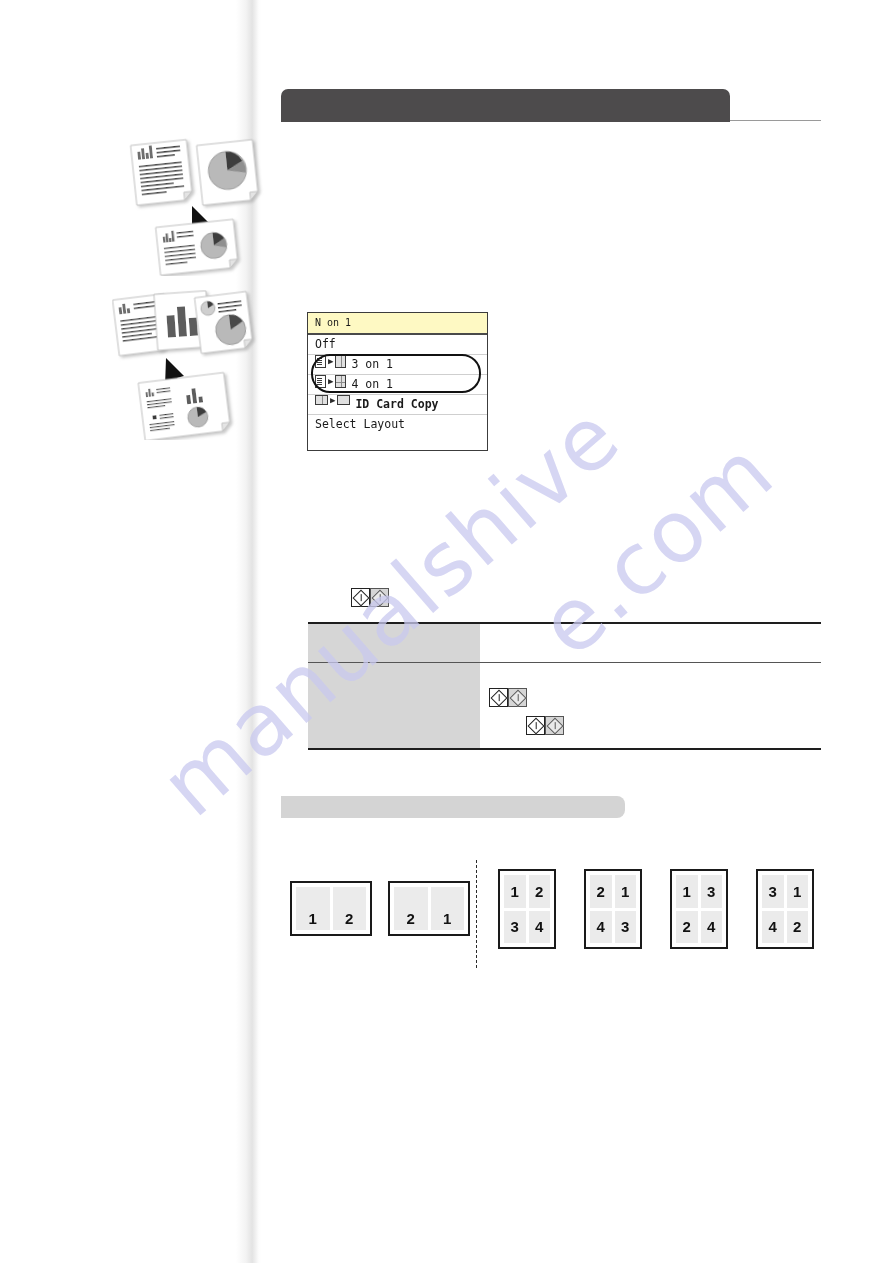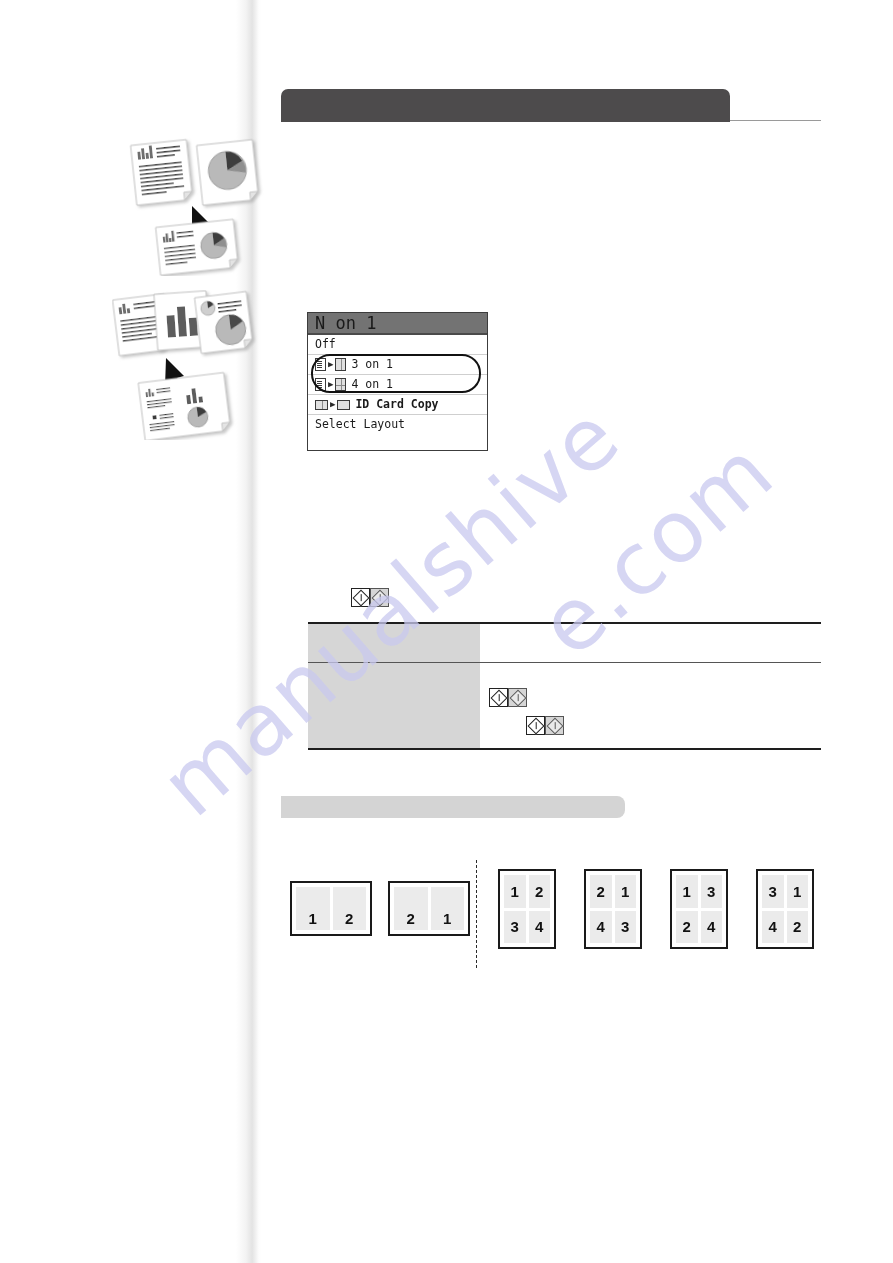--- a/index.html
+++ b/index.html
@@ -54,31 +54,31 @@
   .illus-4on1{left:112px;top:290px;width:160px;height:150px;}
 
   
   .lcd{
     position:absolute;left:307px;top:312px;width:179px;height:137px;
     background:#ffffff;border:1.5px solid #3c3c3c;z-index:6;
     font-family:"DejaVu Sans Mono","Liberation Mono",monospace;
   }
   .lcd-title{
     height:20px;line-height:20px;padding-left:7px;
-    font-size:17px;color:#1a1a1a;
+    font-size:10px;color:#1a1a1a;
     border-bottom:2.5px solid #4a4a4a;
-    background:#737373;
+    background:#fef9c3;
     white-space:nowrap;
   }
   .lcd-list{position:relative;}
   .lcd-row{
     height:19px;line-height:19px;padding-left:7px;
     font-size:11.5px;color:#1a1a1a;white-space:nowrap;
     border-bottom:1px solid #cfcfcf;
-    display:flex;align-items:center;
+    display:flex;align-items:flex-start;
   }
   .lcd-row.norule{border-bottom:none;}
   .lcd-row .lbl{display:inline-block;}
   .lcd-row.bold .lbl{font-weight:bold;}
   .lcd-highlight{
     position:absolute;left:3px;top:19px;width:170px;height:39px;
     border:2px solid #111;border-radius:19px;
     box-sizing:border-box;pointer-events:none;
   }
   

